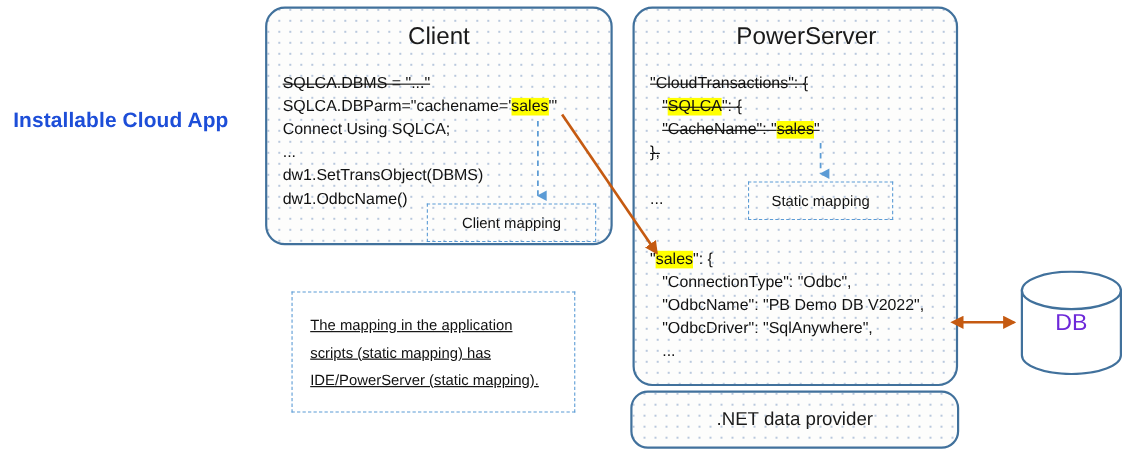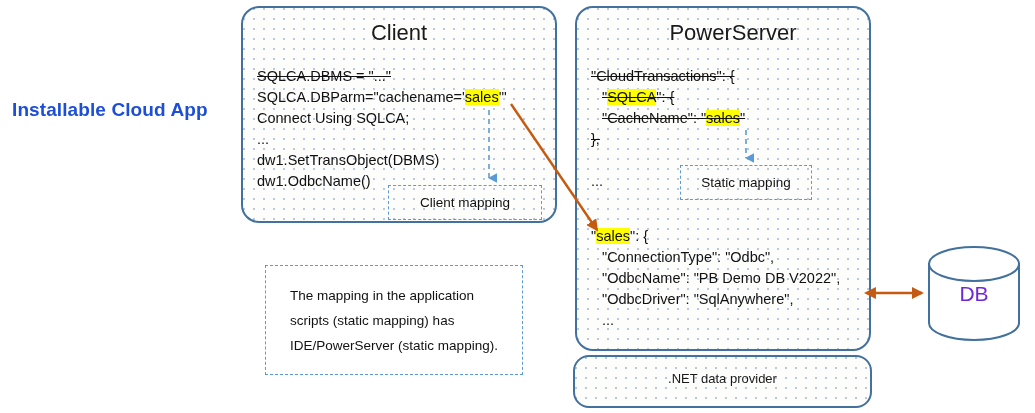--- a/index.html
+++ b/index.html
@@ -55,21 +55,21 @@
     font-size: 22px;
     color: #1a1a1a;
   }
   #client-panel .panel-title  { top: 12px; }
   #server-panel .panel-title  { top: 12px; margin-left: 20px; }
 
   .provider-label {
     position: absolute;
     left: 0; right: 0; top: 14px;
     text-align: center;
-    font-size: 13px;
+    font-size: 17px;
     color: #1a1a1a;
   }
 
   
   .code-block {
     position: absolute;
     font-size: 14.5px;
     line-height: 21px;
     color: #111111;
     white-space: nowrap;
@@ -100,22 +100,23 @@
   #static-mapping-box  { left: 680px; top: 165px; width: 132px; height: 35px; }
 
   #note-box {
     position: absolute;
     left: 265px; top: 265px; width: 258px; height: 110px;
     border: 1.3px dashed #5B9BD5;
     background: transparent;
     box-sizing: border-box;
     display: flex;
     align-items: center;
-    justify-content: center;
+    justify-content: flex-start;
     padding: 0 16px;
+    text-decoration: underline;
   }
   #note-box .note-text {
     font-size: 13.5px;
     line-height: 25px;
     color: #111111;
   }
 
   
   #db-cylinder {
     position: absolute;

